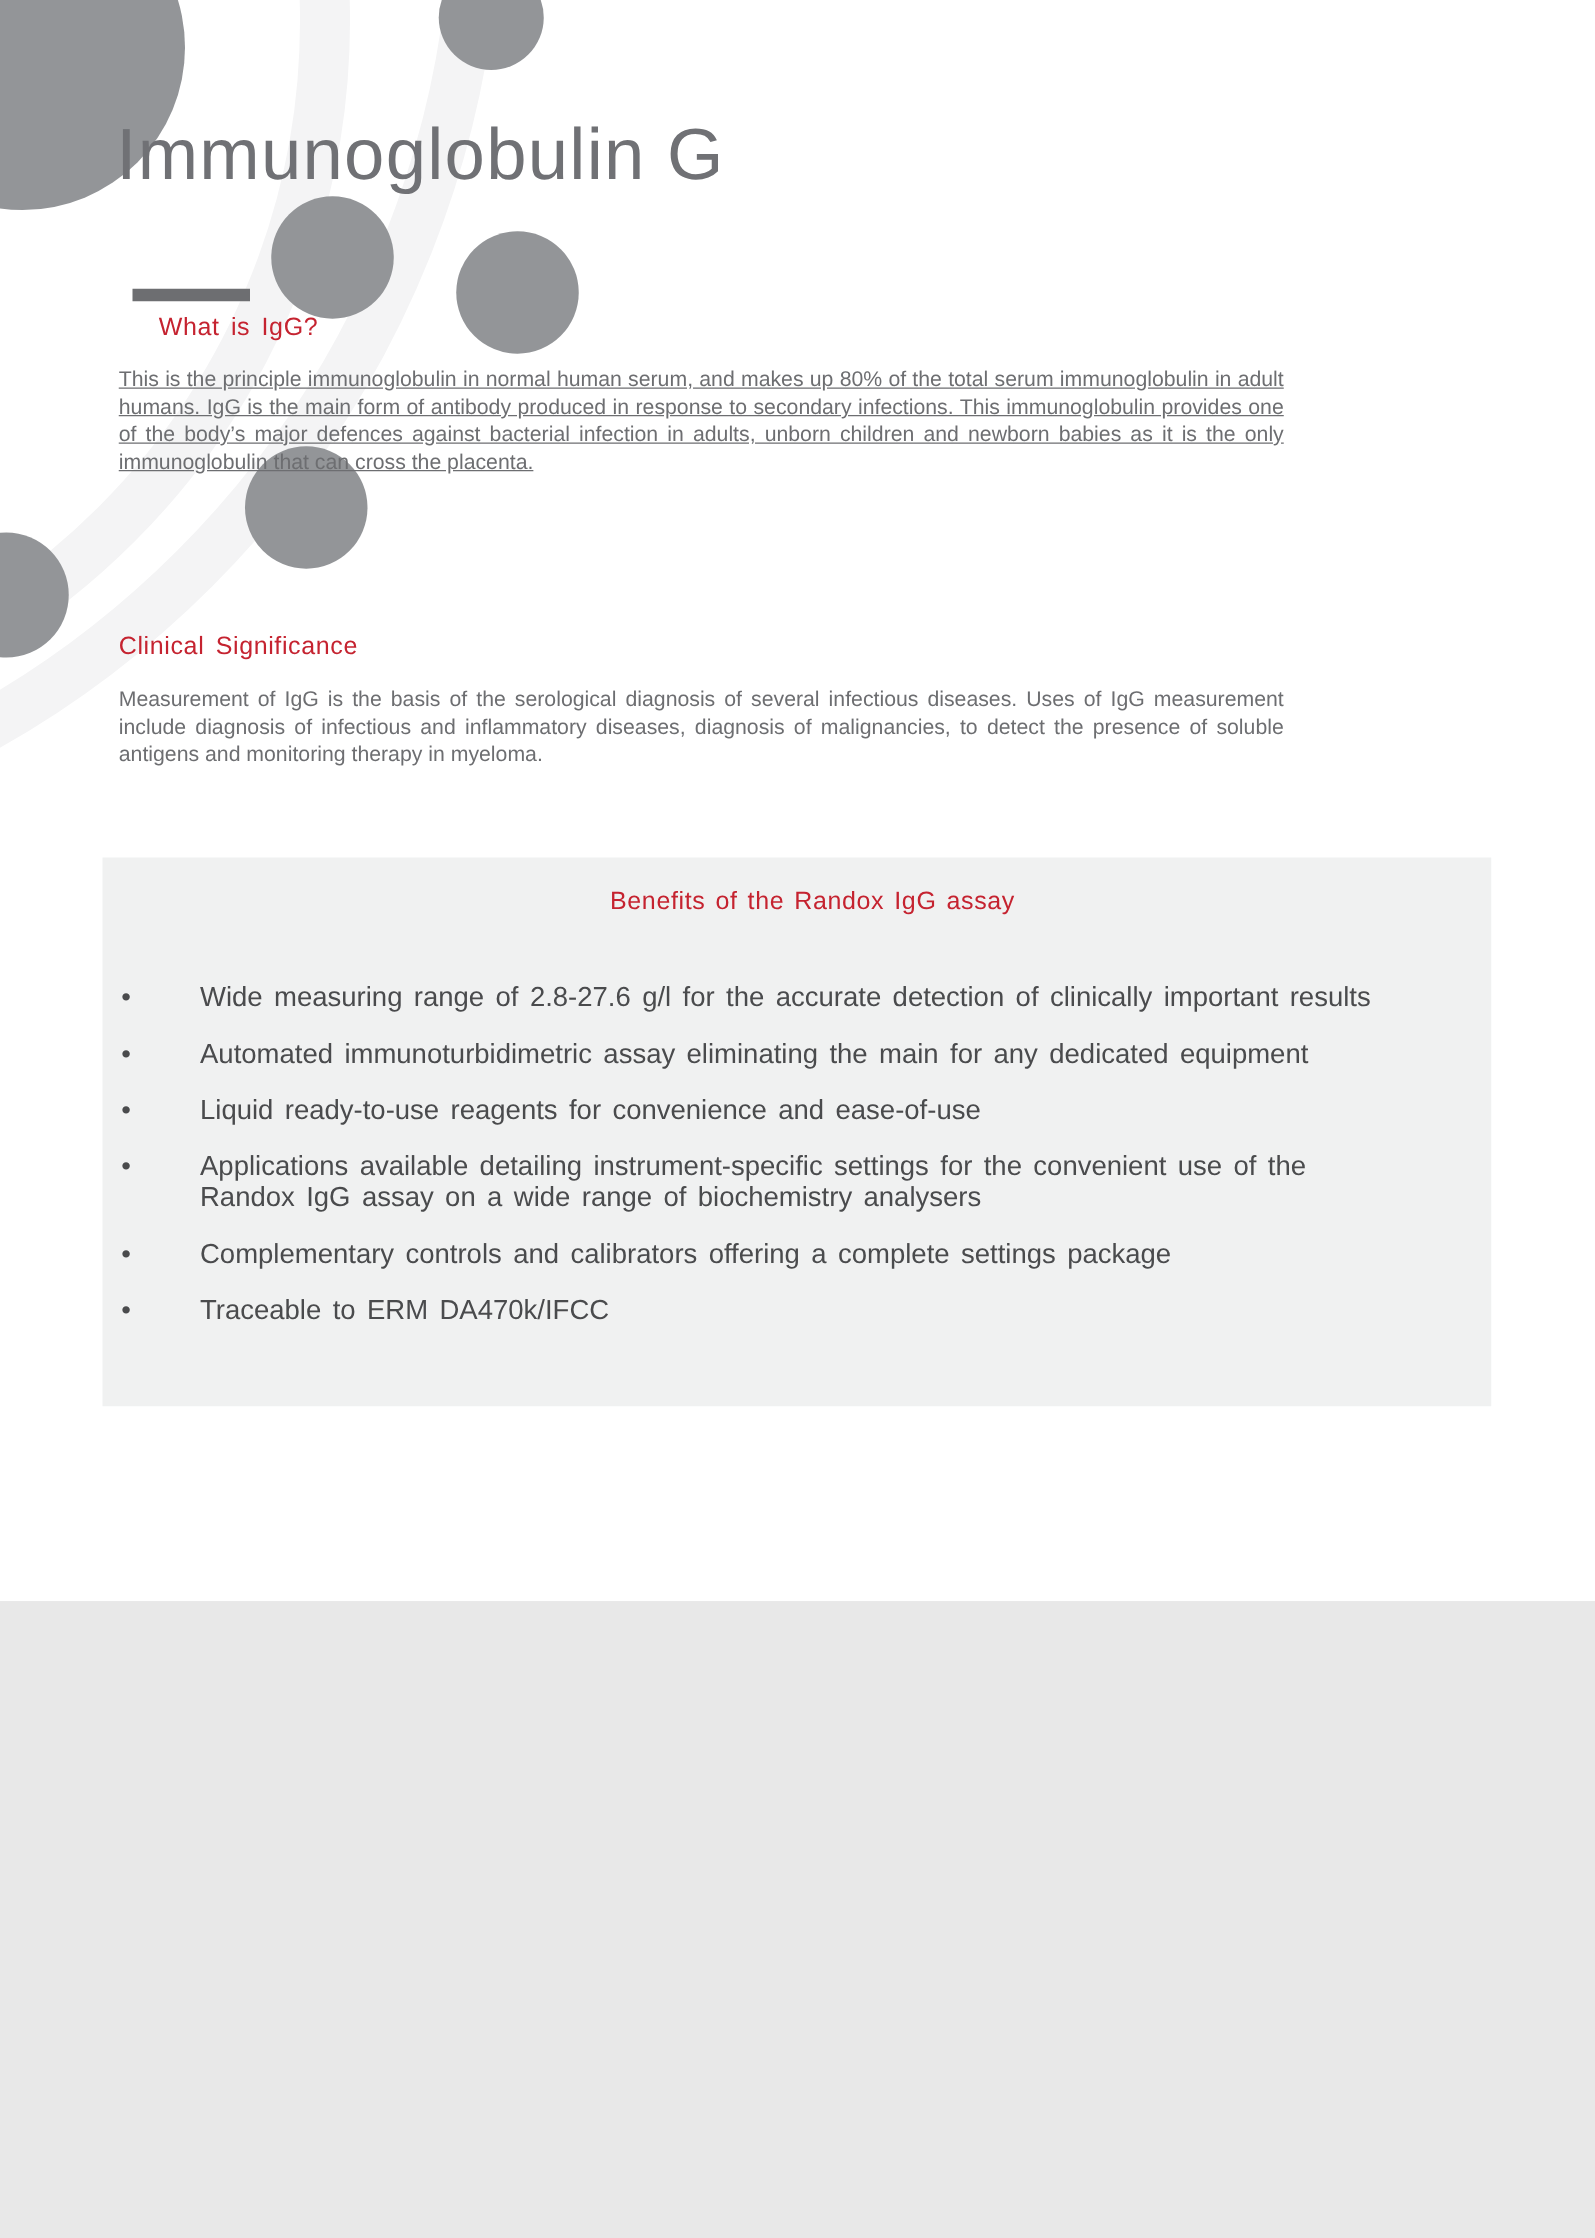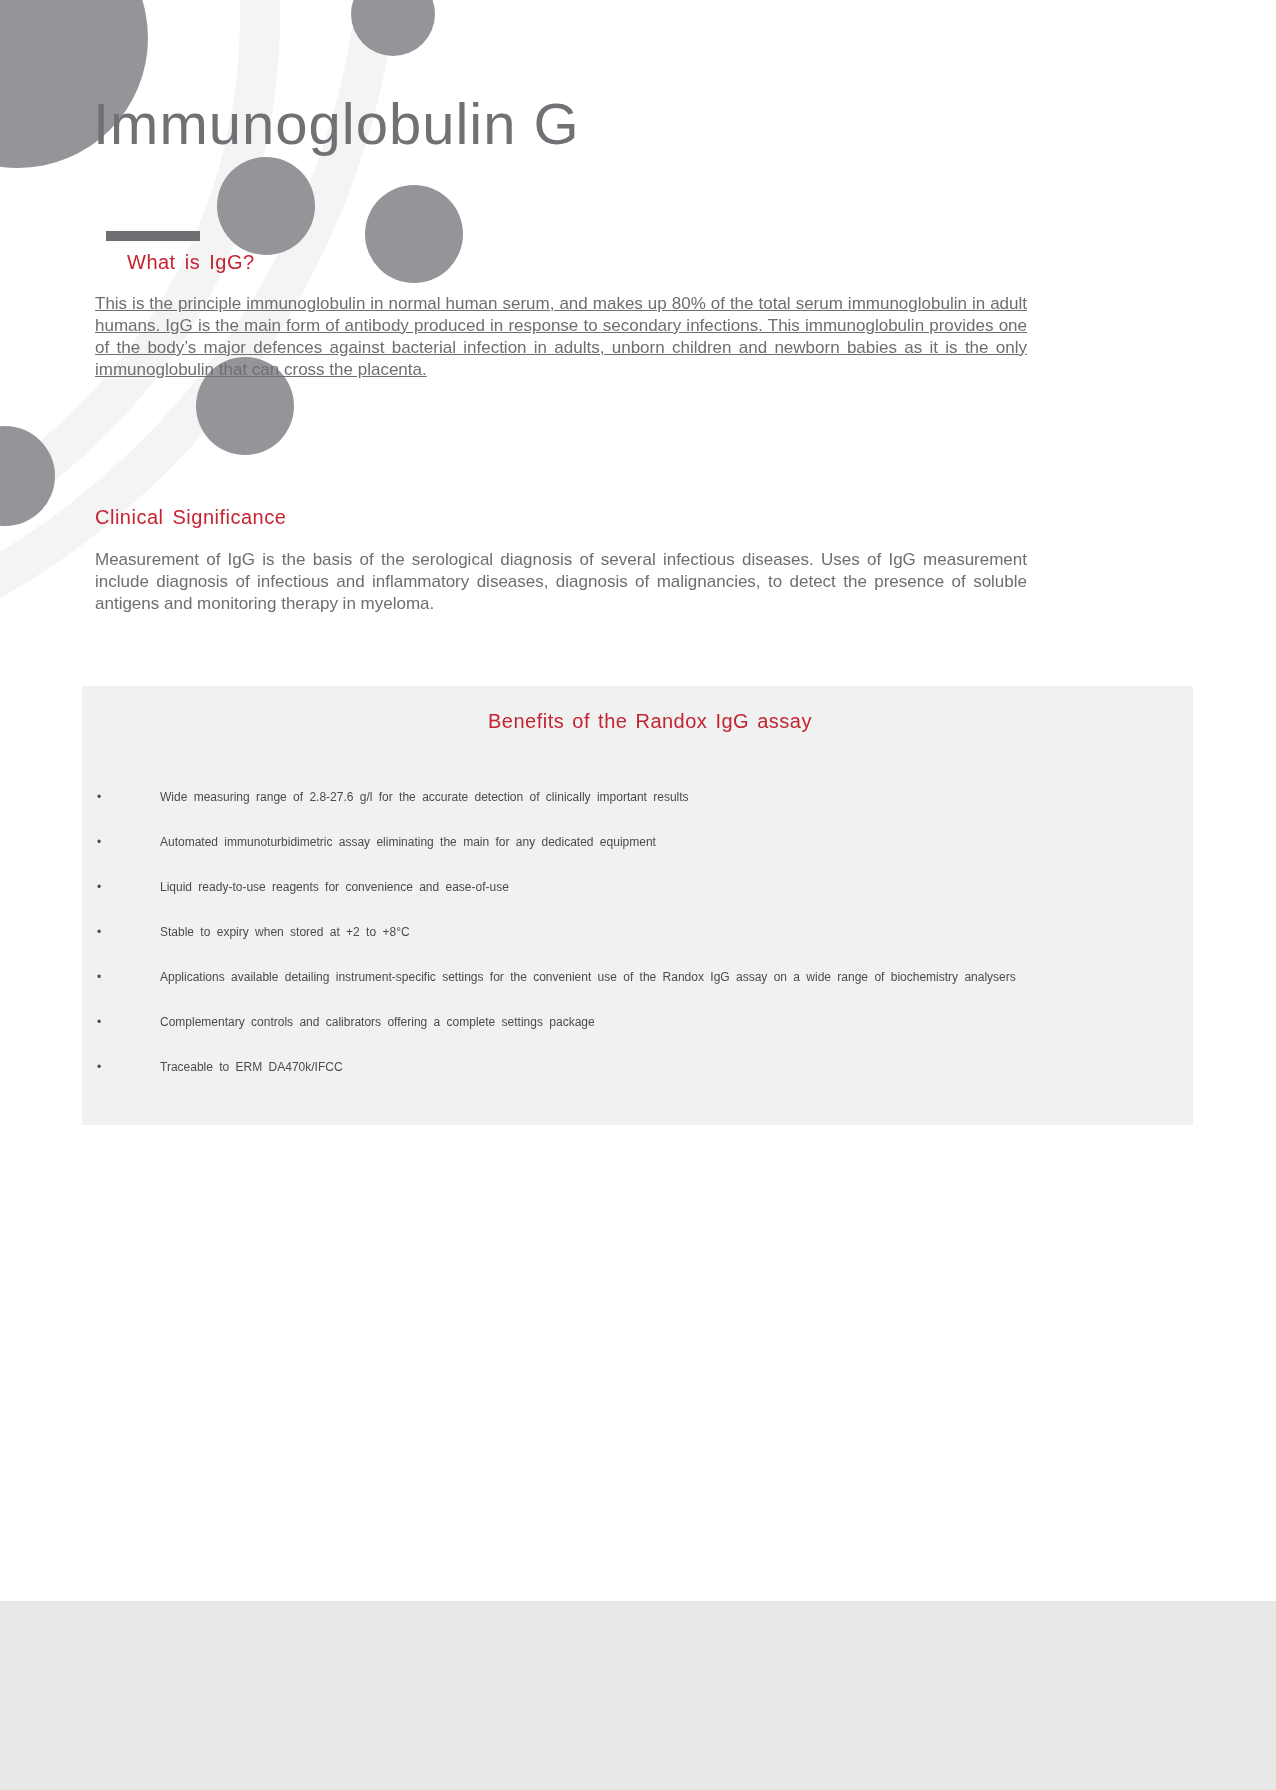--- a/index.html
+++ b/index.html
@@ -7,21 +7,21 @@
     --circle:#939598;
     --text:#6d6e71;
     --dark-text:#4a4b4d;
     --box:#f0f1f1;
     --arc:#f4f4f5;
   }
   *{margin:0;padding:0;box-sizing:border-box;}
   html,body{background:#e8e8e8;}
   .page{
     position:relative;
-    width:1276px;height:1601px;
+    width:1276px;height:1281px;
     margin:0 auto;
     background:#ffffff;
     overflow:hidden;
     font-family:"Liberation Sans", sans-serif;
   }
   
   .bg-arcs{position:absolute;left:0;top:0;z-index:0;}
   
   .circle{
     position:absolute;
@@ -78,21 +78,21 @@
     text-align:center;
   }
   .benefits-list{
     margin:52px 0 0 0;
     list-style:none;
   }
   .benefits-list li{
     position:relative;
     padding-left:78px;padding-right:71px;
     margin-bottom:20px;
-    font-size:12px;line-height:25px;
+    font-size:22px;line-height:25px;
     word-spacing:3px;
     color:var(--dark-text);
   }
   .benefits-list li::before{
     content:"\2022";
     position:absolute;left:15px;top:0;
     color:var(--dark-text);
   }
   .page-number{
     position:absolute;left:0;top:1697px;z-index:2;
@@ -126,21 +126,20 @@
 
   <h2 class="section-heading h-clinical">Clinical Significance</h2>
   <p class="body-copy p-clinical">Measurement of IgG is the basis of the serological diagnosis of several infectious diseases. Uses of IgG measurement include diagnosis of infectious and inflammatory diseases, diagnosis of malignancies, to detect the presence of soluble antigens and monitoring therapy in myeloma.</p>
 
   <div class="benefits-box">
     <h2 class="benefits-heading">Benefits of the Randox IgG assay</h2>
     <ul class="benefits-list">
         <li>Wide measuring range of 2.8-27.6 g/l for the accurate detection of clinically important results</li>
         <li>Automated immunoturbidimetric assay eliminating the main for any dedicated equipment</li>
         <li>Liquid ready-to-use reagents for convenience and ease-of-use</li>
-        <li>Stable to expiry when stored at +2 to +8°C</li>
         <li>Applications available detailing instrument-specific settings for the convenient use of the Randox IgG assay on a wide range of biochemistry analysers</li>
         <li>Complementary controls and calibrators offering a complete settings package</li>
         <li>Traceable to ERM DA470k/IFCC</li>
       </ul>
   </div>
 
   <div class="page-number">19</div>
 
 </div>
 

